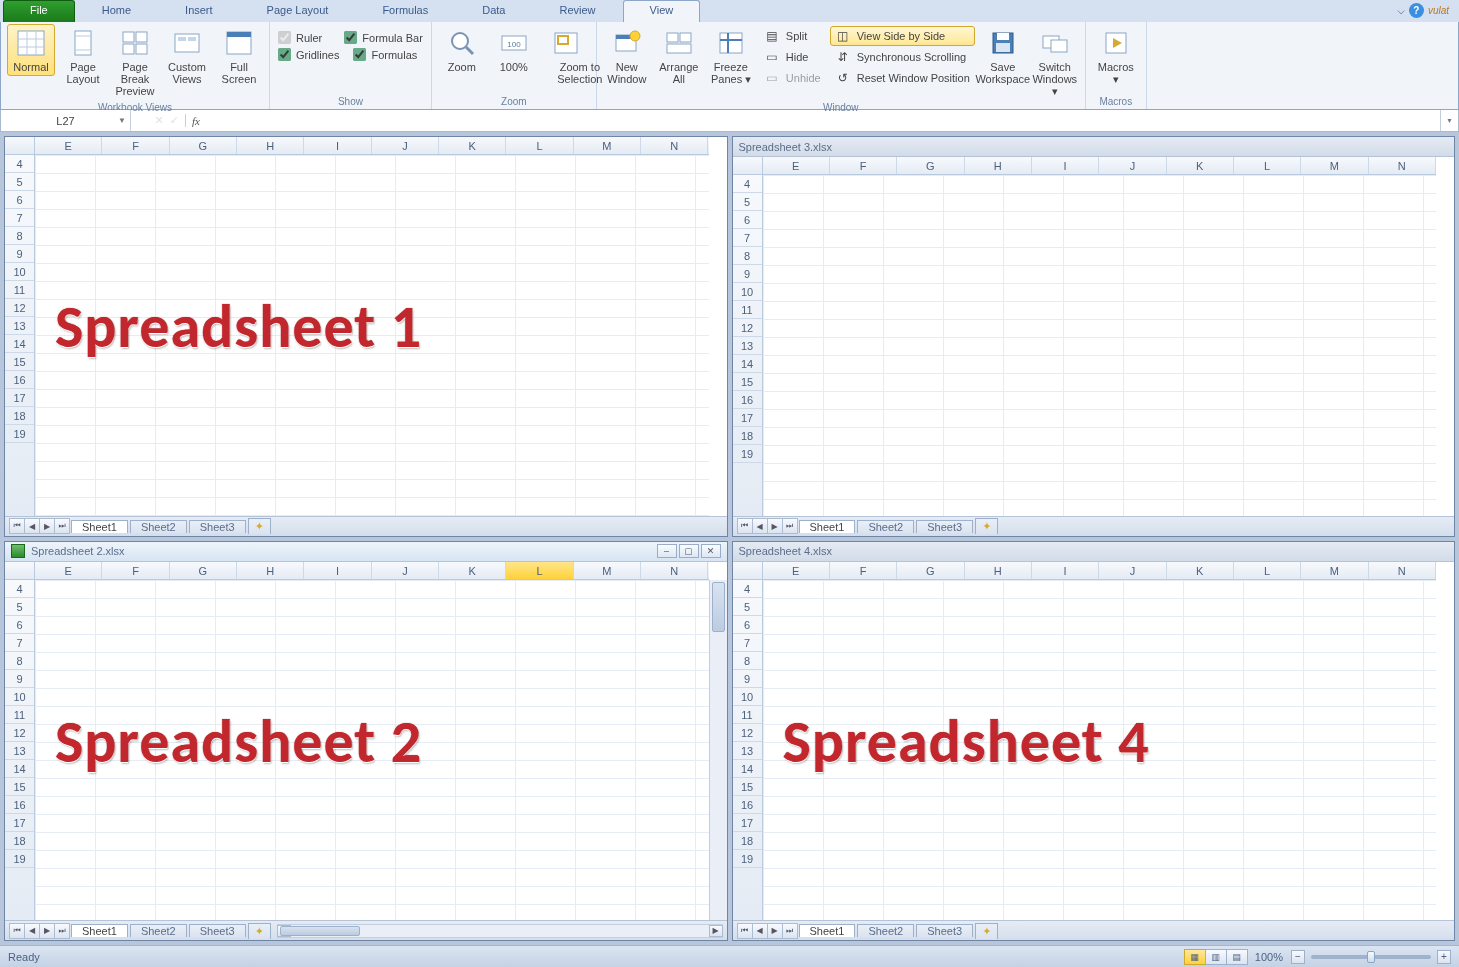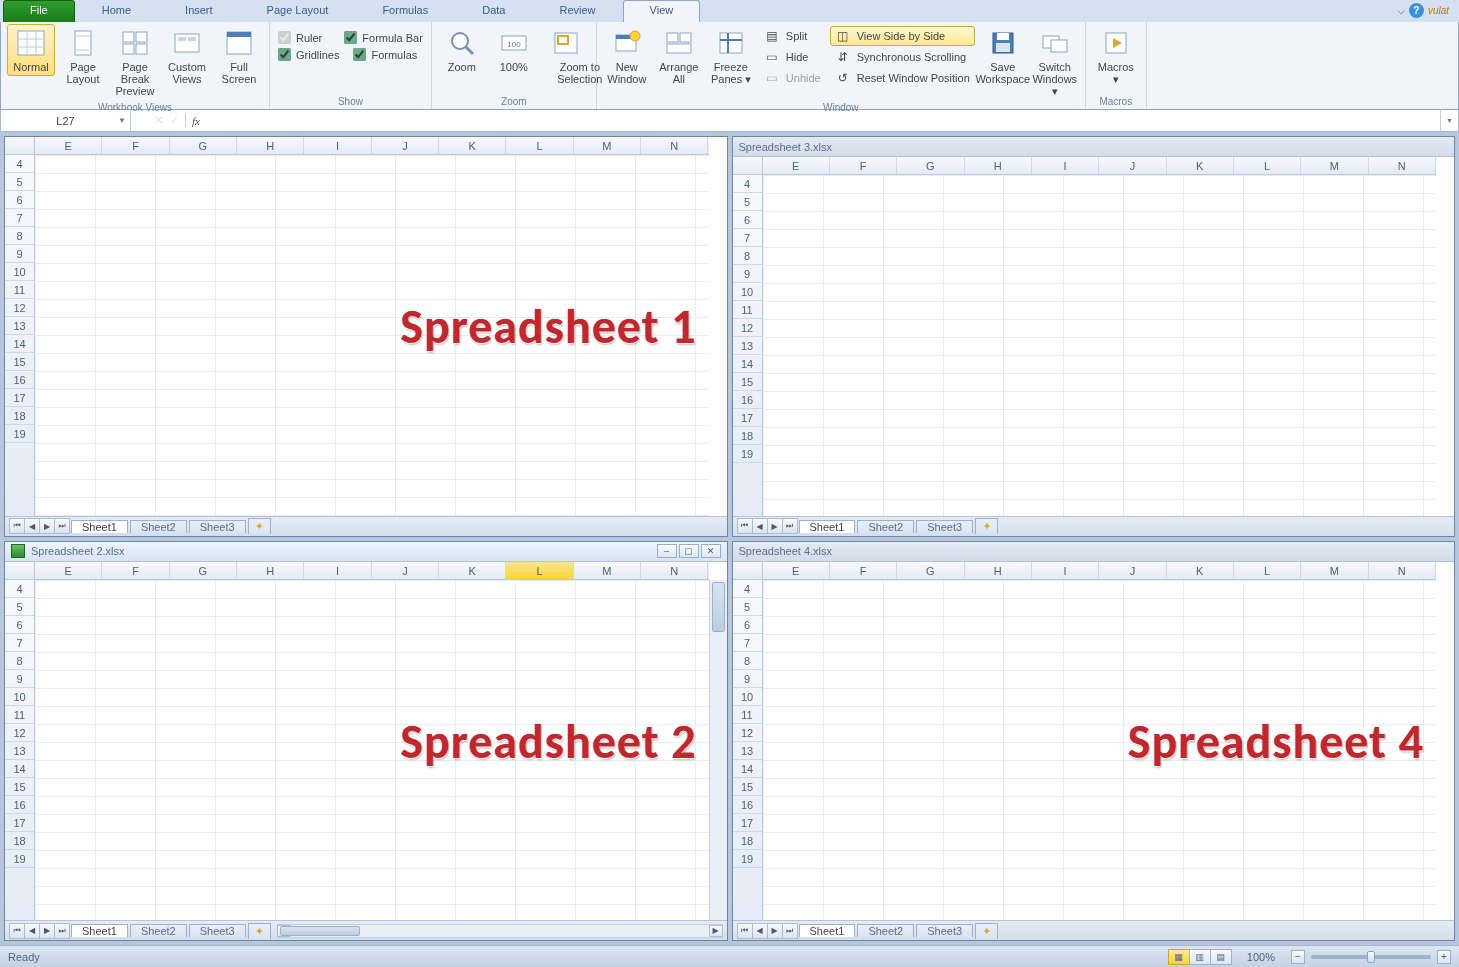--- a/index.html
+++ b/index.html
@@ -52,36 +52,36 @@
 .colhead div{ flex:1; border-right:1px solid #cdd9e8; text-align:center; font-size:11px; color:#4c5f7c; line-height:18px;}
 .colhead div.sel{background:linear-gradient(#ffe58a,#ffd23a);}
 .corner{position:absolute;top:0;left:0;width:30px;height:18px;background:linear-gradient(#f7f9fc,#e4ebf4);border-right:1px solid #b9c9de;border-bottom:1px solid #b9c9de;}
 .rowhead{position:absolute;top:18px;left:0;width:30px;bottom:0;background:linear-gradient(#f7f9fc,#e4ebf4);border-right:1px solid #b9c9de;}
 .rowhead div{height:18px;border-bottom:1px solid #cdd9e8;text-align:center;font-size:11px;color:#4c5f7c;line-height:18px;}
 .grid{position:absolute;top:18px;left:30px;right:18px;bottom:0;
   background-image:linear-gradient(#e5ecf5 1px,transparent 1px),linear-gradient(90deg,#e5ecf5 1px,transparent 1px);
   background-size:60px 18px; }
 .vscroll{position:absolute;right:0;top:18px;bottom:0;width:18px;background:#e9eef7;border-left:1px solid #c2cfdf;}
 .vscroll .thumb{position:absolute;top:2px;left:2px;right:2px;height:50px;background:linear-gradient(#d8e3f1,#bccbe0);border:1px solid #9db1cc;border-radius:2px;}
-.big-label{position:absolute;left:50px;right:30px;top:50%;transform:translateY(-50%);text-align:right;font-size:48px;font-weight:600;color:#c1272d;
+.big-label{position:absolute;left:50px;right:30px;top:50%;transform:translateY(-50%);text-align:left;font-size:60px;font-weight:600;color:#c1272d;
   text-shadow:0 1px 0 #fff, 1px 2px 2px rgba(0,0,0,0.25), 0 0 1px #8a1a1f; font-family:Calibri,"Segoe UI",sans-serif; letter-spacing:1px;}
 
 .sheettabs{height:20px;background:linear-gradient(#e6ecf5,#d4deec);border-top:1px solid #b6c3d7;display:flex;align-items:center;padding:0 4px;gap:0;}
 .navset{display:flex;}
 .navset span{width:16px;height:16px;border:1px solid #adbcd1;background:linear-gradient(#f7faff,#dbe4f0);display:flex;align-items:center;justify-content:center;font-size:8px;color:#556;margin-right:-1px;}
 .stab{padding:0 10px;background:#fff;border:1px solid #9eb1ca;border-bottom:none;border-radius:0 0 0 0;position:relative;top:0;margin-left:2px;font-size:11px;}
 .stab.inactive{background:linear-gradient(#e9eff8,#dae3ef);color:#5a6d8a;}
 .stab.new{padding:1px 6px;}
 .stab.new .star{color:#d6a930;}
 .hscroll{flex:1;margin-left:6px;height:14px;background:#e9eef7;border:1px solid #c2cfdf;position:relative;}
 .hscroll .thumb{position:absolute;left:2px;top:1px;bottom:1px;width:80px;background:linear-gradient(#d8e3f1,#bccbe0);border:1px solid #9db1cc;border-radius:2px;}
 .hscroll .ar{position:absolute;top:0;bottom:0;width:14px;display:flex;align-items:center;justify-content:center;font-size:8px;color:#556;background:linear-gradient(#f7faff,#dbe4f0);border:1px solid #adbcd1;}
 .hscroll .ar.l{left:-1px;} .hscroll .ar.r{right:-1px;}
 
-.statusbar{position:absolute;left:0;right:0;bottom:0;height:22px;background:linear-gradient(#dbe5f2,#c4d2e5);border-top:1px solid #a4b5ce;display:flex;align-items:center;padding:0 8px;color:#4d6283;gap:16px;}
+.statusbar{position:absolute;left:0;right:0;bottom:0;height:22px;background:linear-gradient(#dbe5f2,#c4d2e5);border-top:1px solid #a4b5ce;display:flex;align-items:center;padding:0 8px;color:#4d6283;gap:8px;}
 .statusbar .spacer{flex:1;}
 .viewbtns{display:flex;}
 .viewbtns span{width:22px;height:16px;border:1px solid #9db1cc;background:linear-gradient(#f7faff,#dbe4f0);display:flex;align-items:center;justify-content:center;font-size:9px;margin-right:-1px;}
 .viewbtns span.on{background:linear-gradient(#ffe89a,#ffd23a);border-color:#d0a92c;}
 .zoom{display:flex;align-items:center;gap:6px;}
 .zslider{width:120px;height:4px;background:#9fb3cd;position:relative;border-radius:2px;}
 .zslider .zt{position:absolute;left:50%;top:-4px;width:8px;height:12px;background:linear-gradient(#f7faff,#cfdced);border:1px solid #8ca4c3;border-radius:2px;transform:translateX(-50%);}
 .zbtn{width:14px;height:14px;border:1px solid #9db1cc;background:linear-gradient(#f7faff,#dbe4f0);display:flex;align-items:center;justify-content:center;font-size:10px;}
 
 svg{display:block;}

